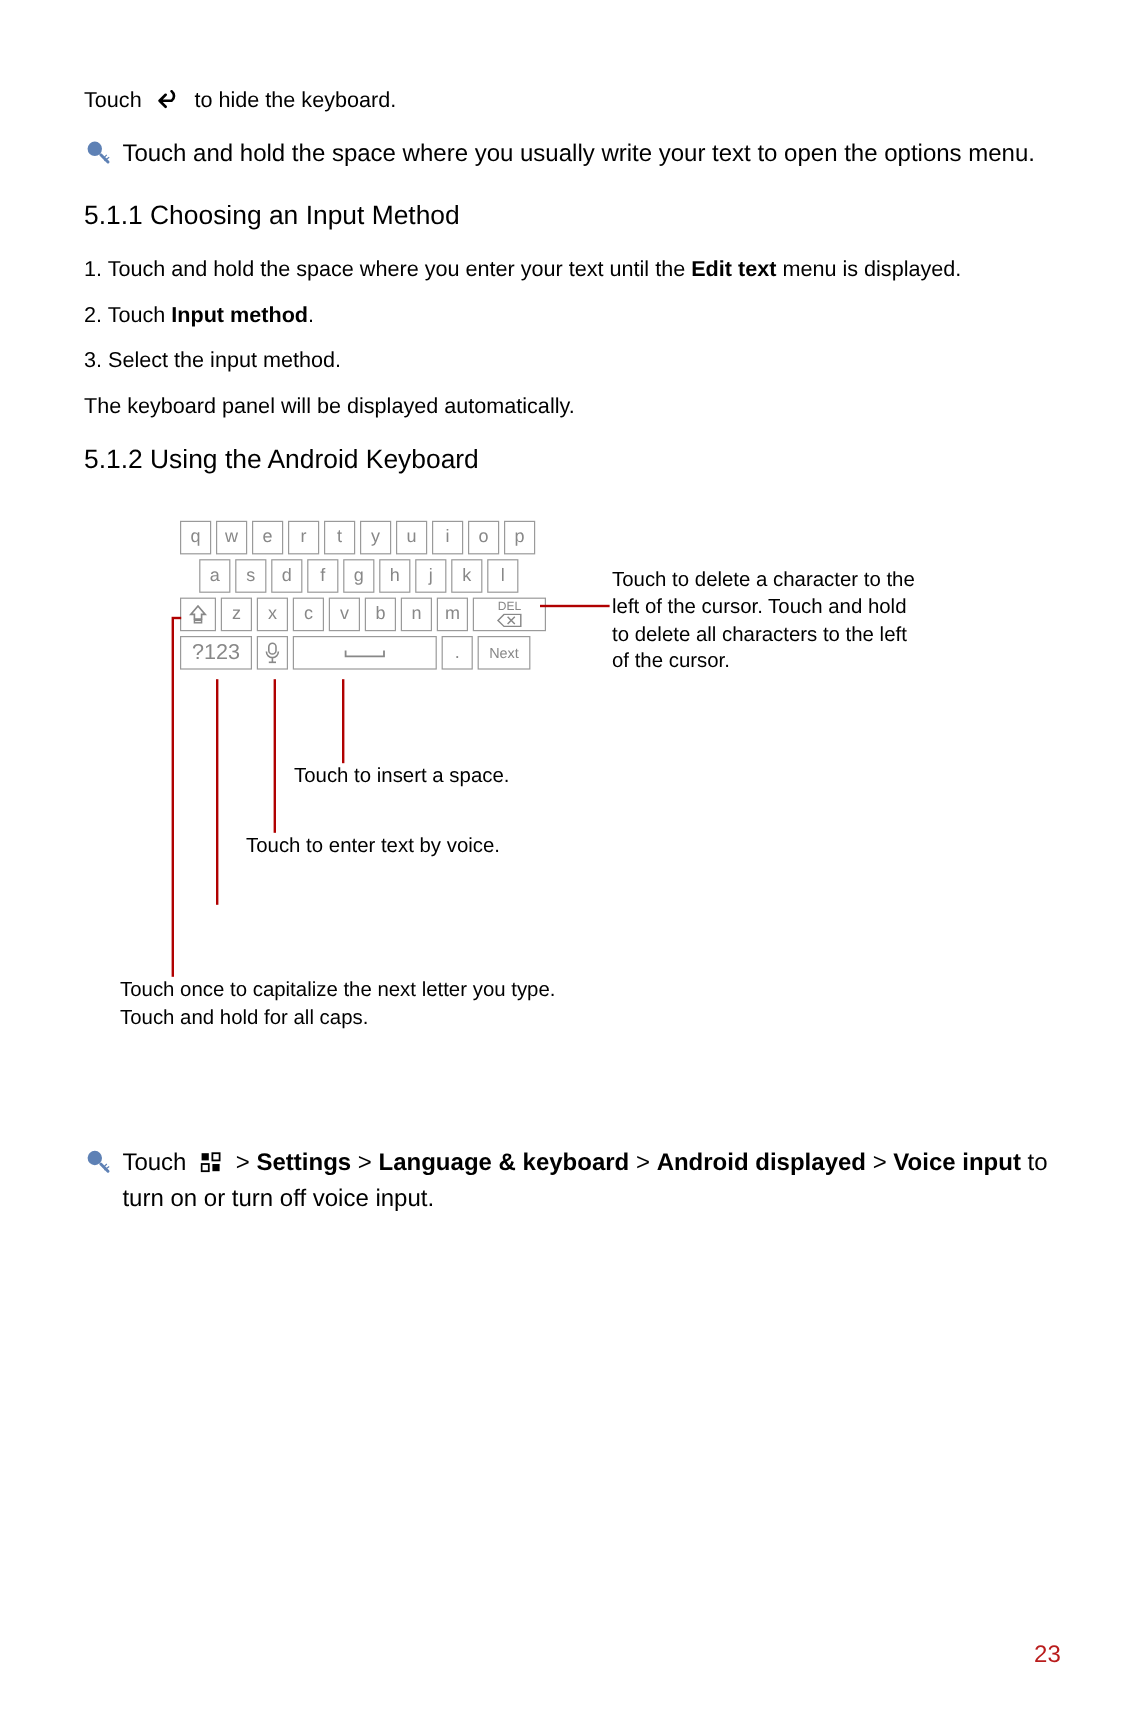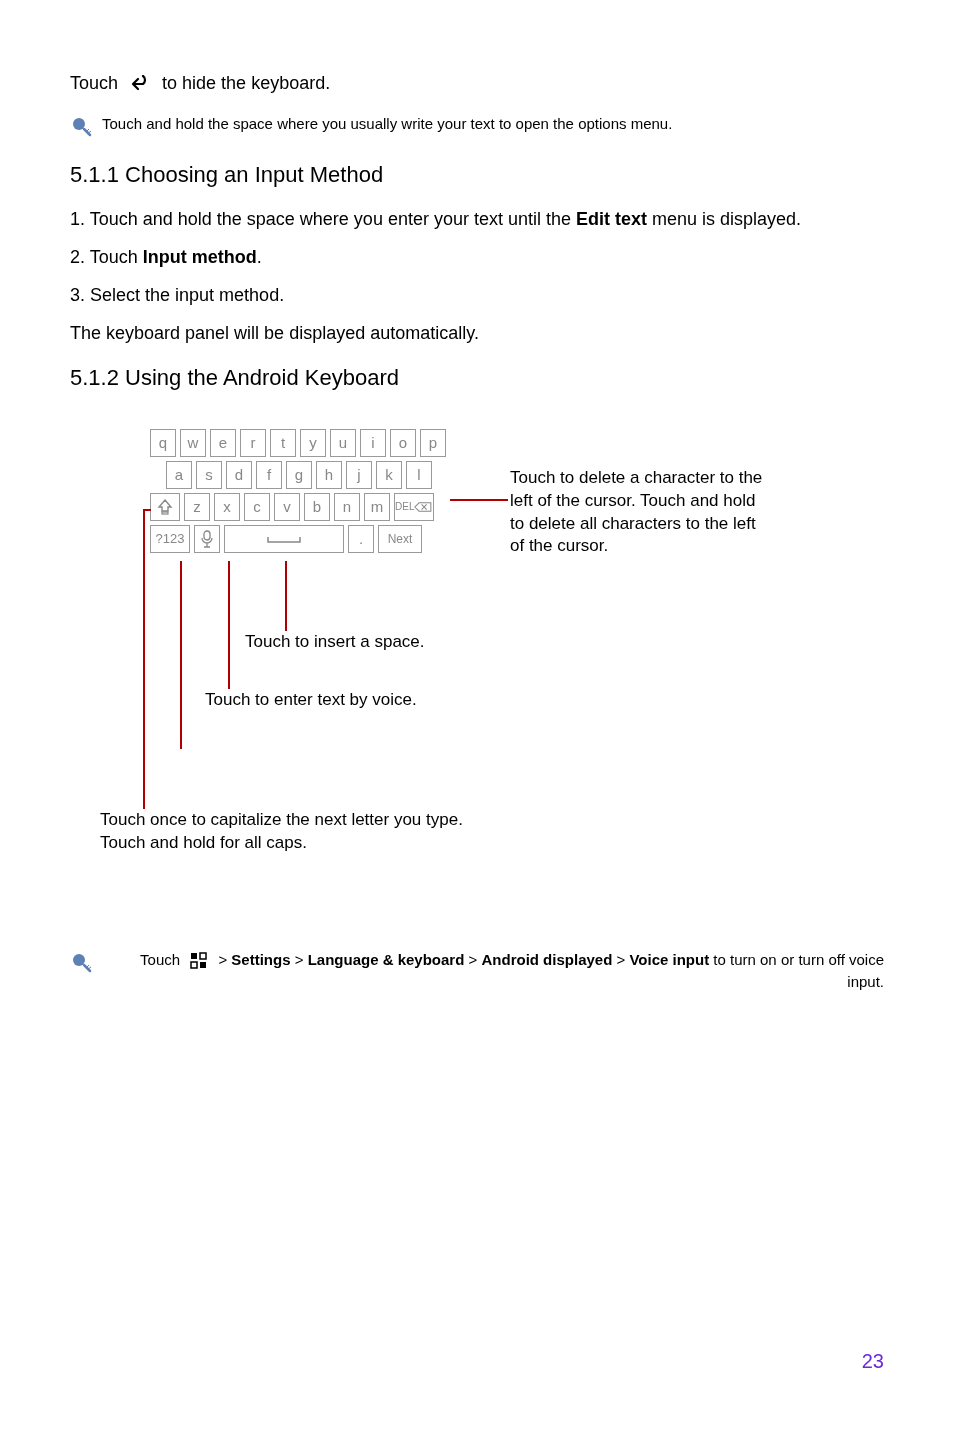--- a/index.html
+++ b/index.html
@@ -21,23 +21,22 @@
     display: flex;
     align-items: flex-start;
     margin: 0 0 24px 0;
   }
   .tip-icon {
     flex: 0 0 auto;
     margin-right: 10px;
     margin-top: 3px;
   }
   .tip-text {
-    font-size: 15px;
+    font-size: 20px;
     line-height: 1.5;
-    text-align: right;
   }
   .h2 {
     font-size: 22px;
     font-weight: normal;
     margin: 18px 0 18px 0;
   }
   .ol-item {
     font-size: 18px;
     line-height: 1.55;
     margin: 0 0 10px 0;
@@ -72,41 +71,41 @@
     width: 26px;
     height: 28px;
     font-size: 15px;
     display: flex;
     align-items: center;
     justify-content: center;
     color: #888;
     box-sizing: border-box;
   }
   .key.space { width: 120px; }
-  .key.del { width: 40px; font-size: 10px; flex-direction: row; line-height: 1.1; }
+  .key.del { width: 61px; font-size: 10px; flex-direction: column; line-height: 1.1; }
   .key.next { width: 44px; font-size: 12px; }
   .key.shift { width: 30px; }
-  .key.q123 { width: 40px; font-size: 13px; }
+  .key.q123 { width: 60px; font-size: 18px; }
   .callout {
     position: absolute;
     font-family: "Segoe UI", Arial, sans-serif;
     font-size: 17px;
     line-height: 1.35;
     color: #000;
   }
   .annot-line {
     position: absolute;
     background: #b00000;
   }
   .page-num {
     position: absolute;
     right: 70px;
-    bottom: 56px;
+    bottom: 38px;
     font-size: 20px;
-    color: #6d28d9;
+    color: #b91c1c;
   }
   svg { display: block; }
 </style>
 </head>
 <body>
 
 <p class="para">
   <span>Touch </span>
   <span class="inline-icon">
     <svg width="22" height="18" viewBox="0 0 22 18">

